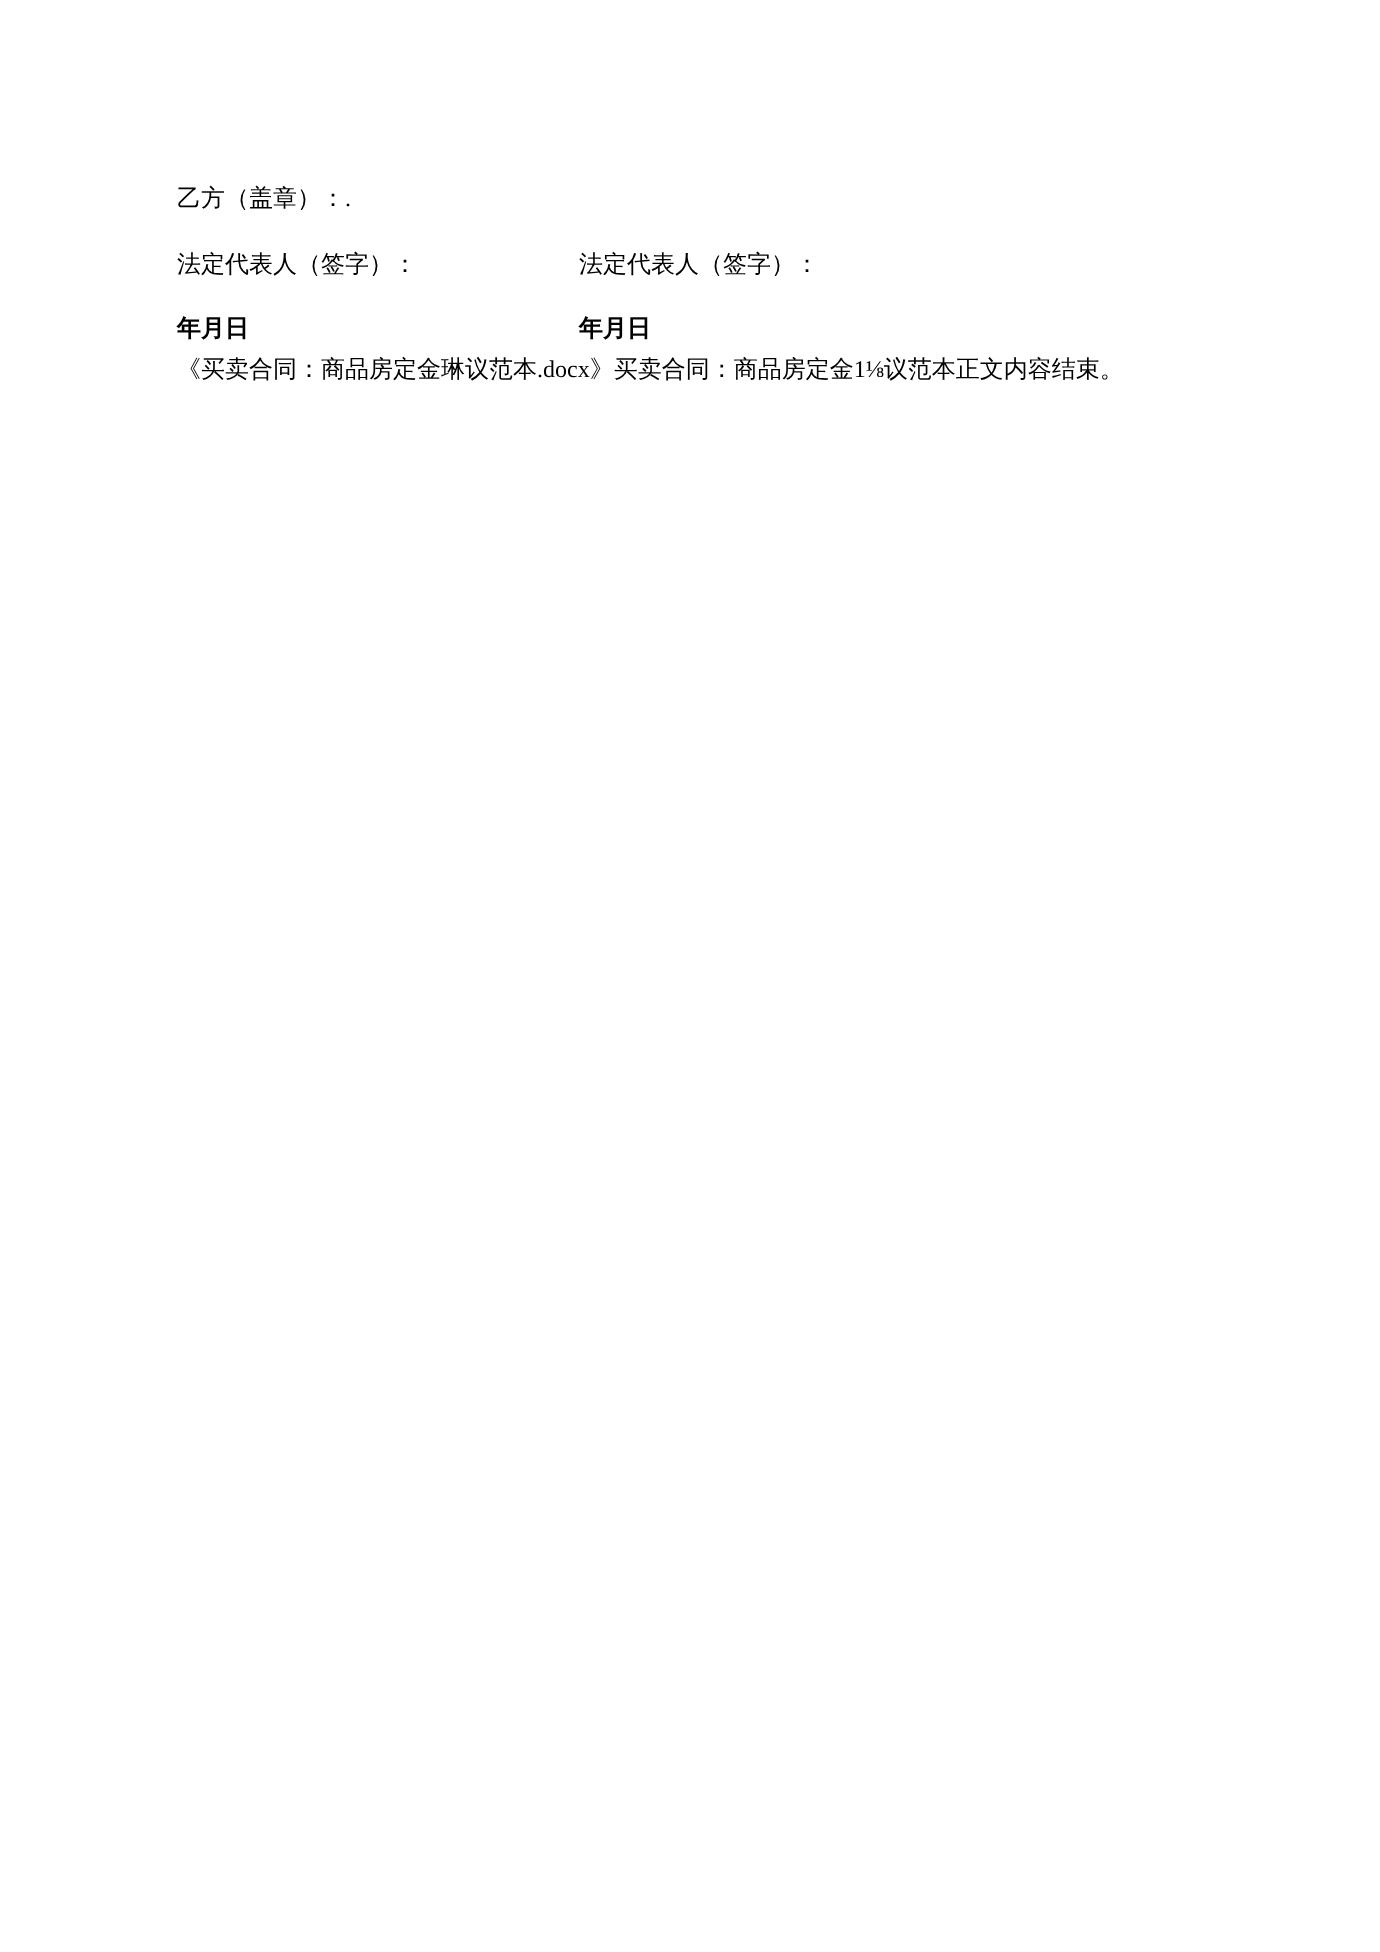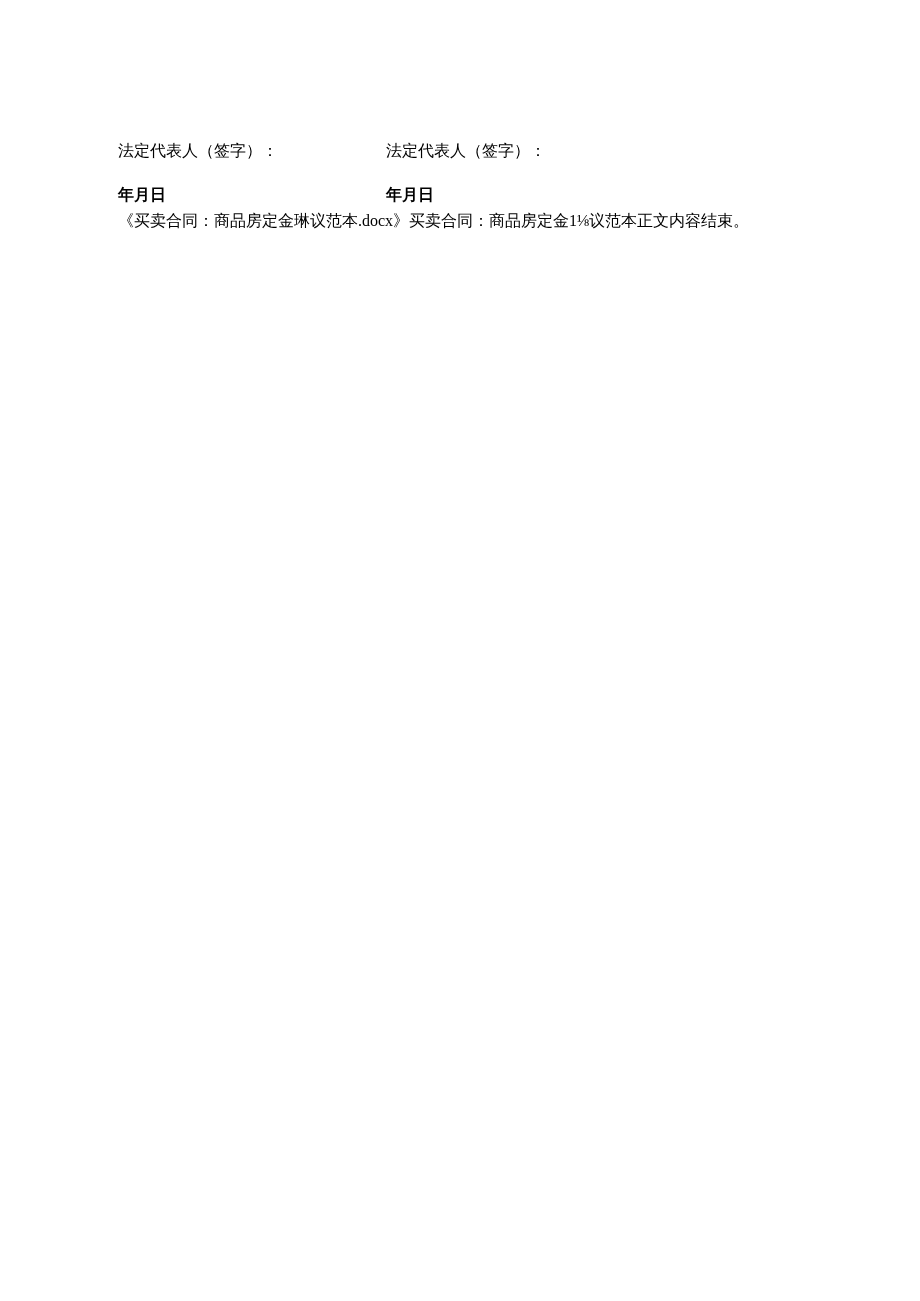--- a/index.html
+++ b/index.html
@@ -34,20 +34,21 @@
       font-weight: bold;
     }
     .footer-text {
       line-height: 1.5;
     }
   </style>
 </head>
 <body>
 
 <div class="row">
+  <div class="col-right">乙方（盖章）：.</div>
 </div>
 
 <div class="row">
   <div class="col-left">法定代表人（签字）：</div>
   <div class="col-right">法定代表人（签字）：</div>
 </div>
 
 <div class="row row-date">
   <div class="col-left">年月日</div>
   <div class="col-right">年月日</div>

